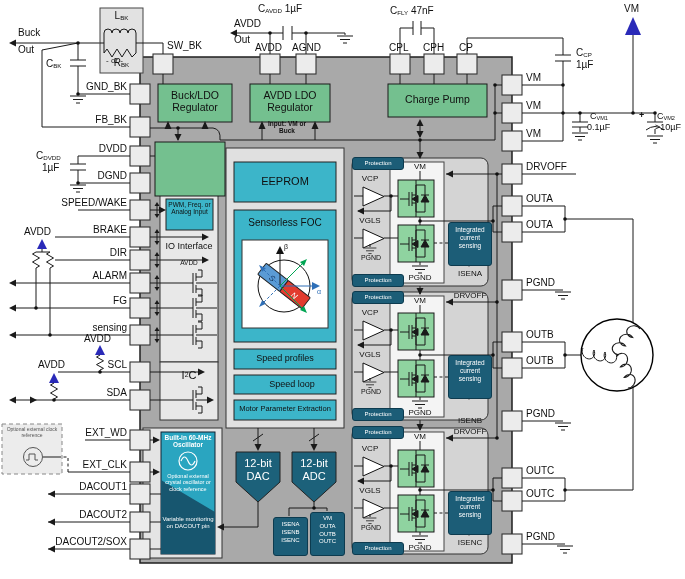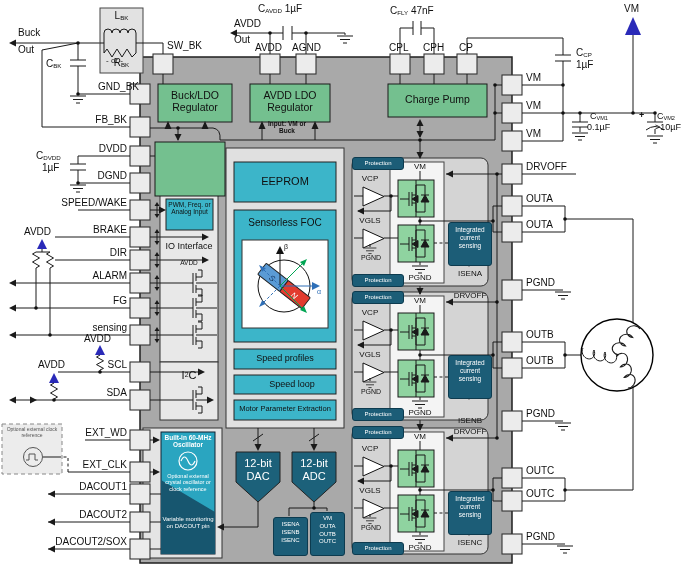--- a/index.html
+++ b/index.html
@@ -337,21 +337,21 @@
     <polygon points="320,286 312,282 312,290" fill="#2e6fb7"></polygon>
     <path d="M280,286 L303,263 M280,286 L303,309" stroke="#00a553" fill="none"></path>
     <polygon points="307,259 300,262 304,266" fill="#00a553"></polygon>
     <polygon points="307,313 304,306 300,310" fill="#00a553"></polygon>
     <path d="M280,286 L264,270 M280,286 L264,302" stroke="#2e6fb7" fill="none" stroke-dasharray="3 2"></path>
     <polygon points="259,265 265.8,268.2 262.2,271.8" fill="#2e6fb7"></polygon>
     <polygon points="259,307 265.8,303.8 262.2,300.2" fill="#2e6fb7"></polygon>
   </g>
 </svg>
 
-<div class="lb rt" style="left:42px;top:81px;width:97px">GND_BK</div>
+<div class="lb rt" style="left:30px;top:81px;width:97px">GND_BK</div>
 <div class="lb rt" style="left:30px;top:114px;width:97px">FB_BK</div>
 <div class="lb rt" style="left:30px;top:143px;width:97px">DVDD</div>
 <div class="lb rt" style="left:30px;top:170px;width:97px">DGND</div>
 <div class="lb rt" style="left:30px;top:197px;width:97px">SPEED/WAKE</div>
 <div class="lb rt" style="left:30px;top:224px;width:97px">BRAKE</div>
 <div class="lb rt" style="left:30px;top:247px;width:97px">DIR</div>
 <div class="lb rt" style="left:30px;top:270px;width:97px">ALARM</div>
 <div class="lb rt" style="left:30px;top:295px;width:97px">FG</div>
 <div class="lb rt" style="left:30px;top:322px;width:97px">sensing</div>
 <div class="lb rt" style="left:30px;top:359px;width:97px">SCL</div>

